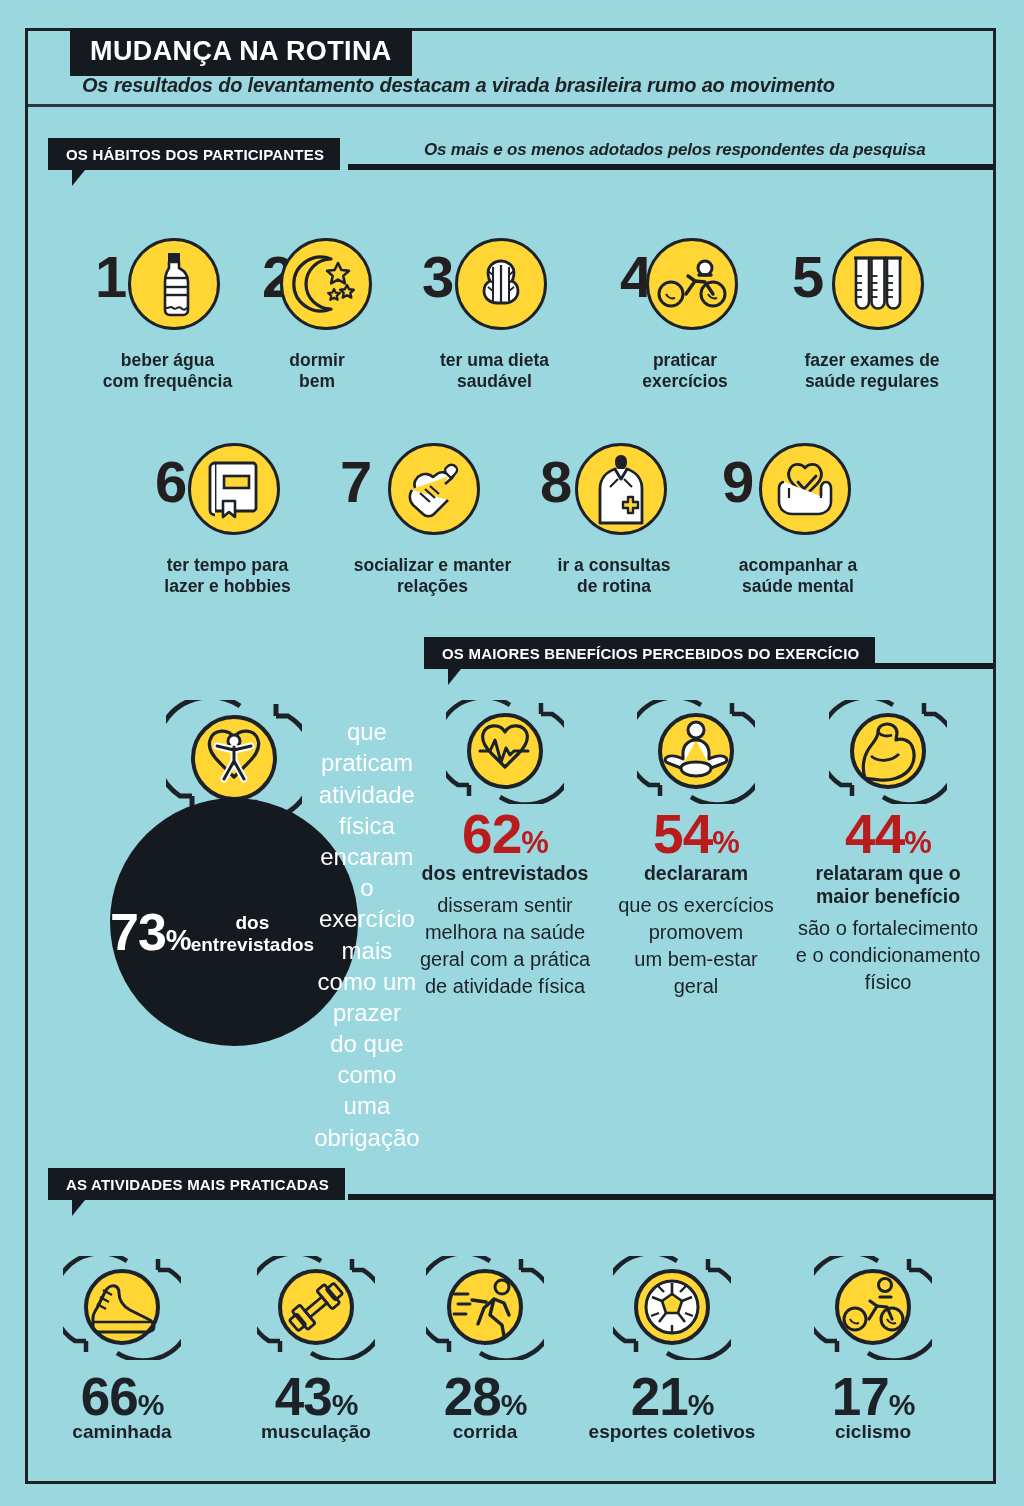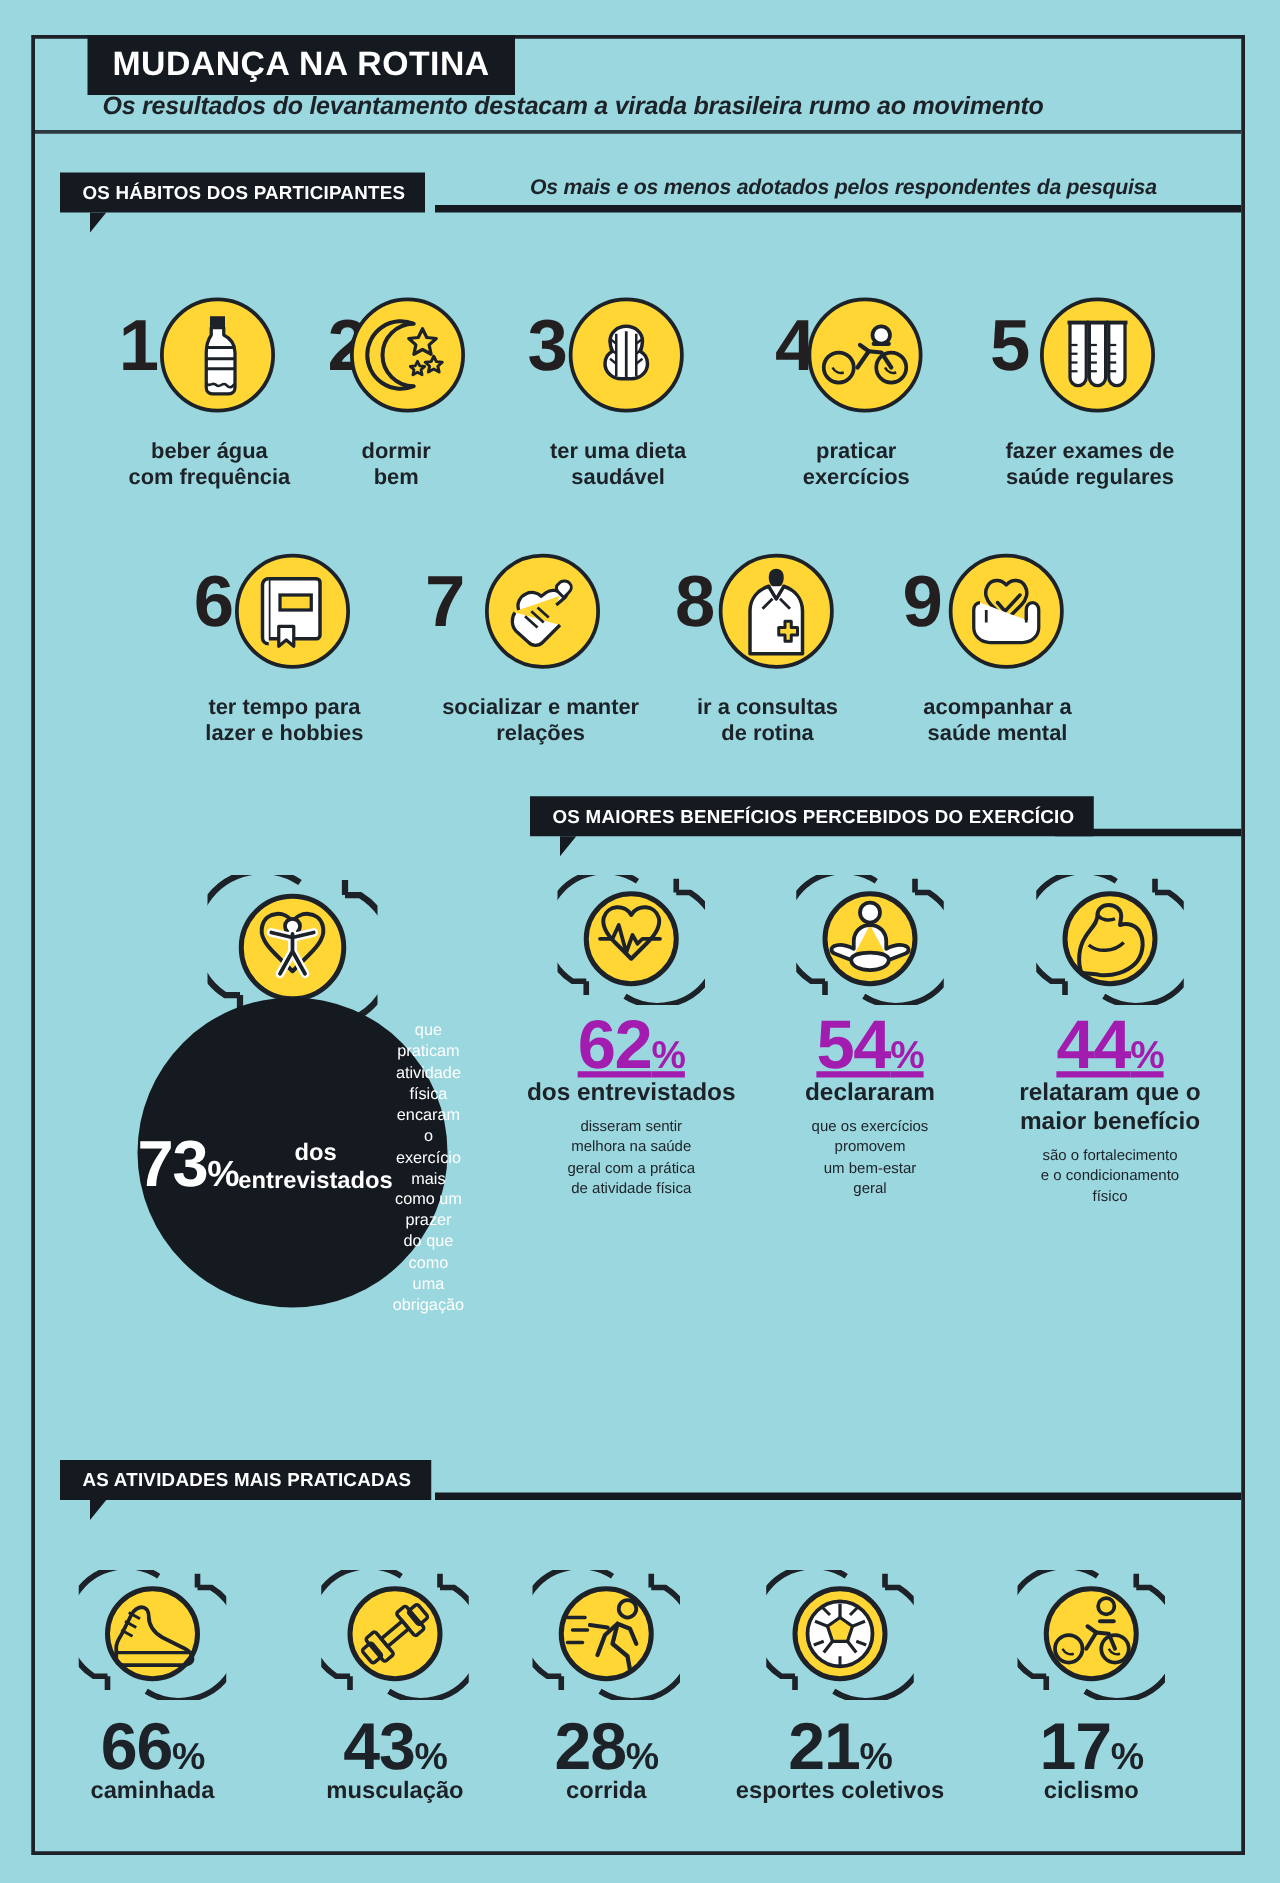--- a/index.html
+++ b/index.html
@@ -91,30 +91,30 @@
   }
   .habit .cap {
     margin-top: 12px;
     font-size: 17.5px; font-weight: bold; color: #1c2228;
     line-height: 1.22; white-space: pre-line;
   }
 
   
   .statblock { position: absolute; text-align: center; }
   .statblock .pct {
-    font-size: 55px; font-weight: bold; color: #a21caf;
-    line-height: 0.95; letter-spacing: -1px; text-decoration: underline;
+    font-size: 55px; font-weight: bold; color: #b91c1c;
+    line-height: 0.95; letter-spacing: -1px;
   }
   .statblock .pct .sym { font-size: 31px; }
   .statblock .lead {
     font-size: 19.5px; font-weight: bold; color: #1c2228;
     line-height: 1.18; margin-top: 2px; white-space: pre-line;
   }
   .statblock .body {
-    font-size: 12px; color: #1c2228; line-height: 1.35;
+    font-size: 20px; color: #1c2228; line-height: 1.35;
     margin-top: 7px; white-space: pre-line;
   }
 
   
   .bigcircle {
     position: absolute; left: 110px; top: 798px;
     width: 248px; height: 248px; border-radius: 50%;
     background: #141a20; color: #fff;
     display: flex; flex-direction: row;
     align-items: center; justify-content: flex-start;
@@ -122,21 +122,21 @@
   }
   .bigcircle .pct {
     font-size: 52px; font-weight: bold; line-height: 0.95;
     letter-spacing: -1px;
   }
   .bigcircle .pct .sym { font-size: 29px; }
   .bigcircle .lead {
     font-size: 19px; font-weight: bold; margin-top: 2px;
   }
   .bigcircle .body {
-    font-size: 13px; line-height: 1.3; margin-top: 3px;
+    font-size: 24px; line-height: 1.3; margin-top: 3px;
     white-space: pre-line;
   }
 
   
   .activity { position: absolute; text-align: center; }
   .activity .pct {
     font-size: 53px; font-weight: bold; color: #1c2228;
     line-height: 1; letter-spacing: -1px; margin-top: 6px;
   }
   .activity .pct .sym { font-size: 30px; }

